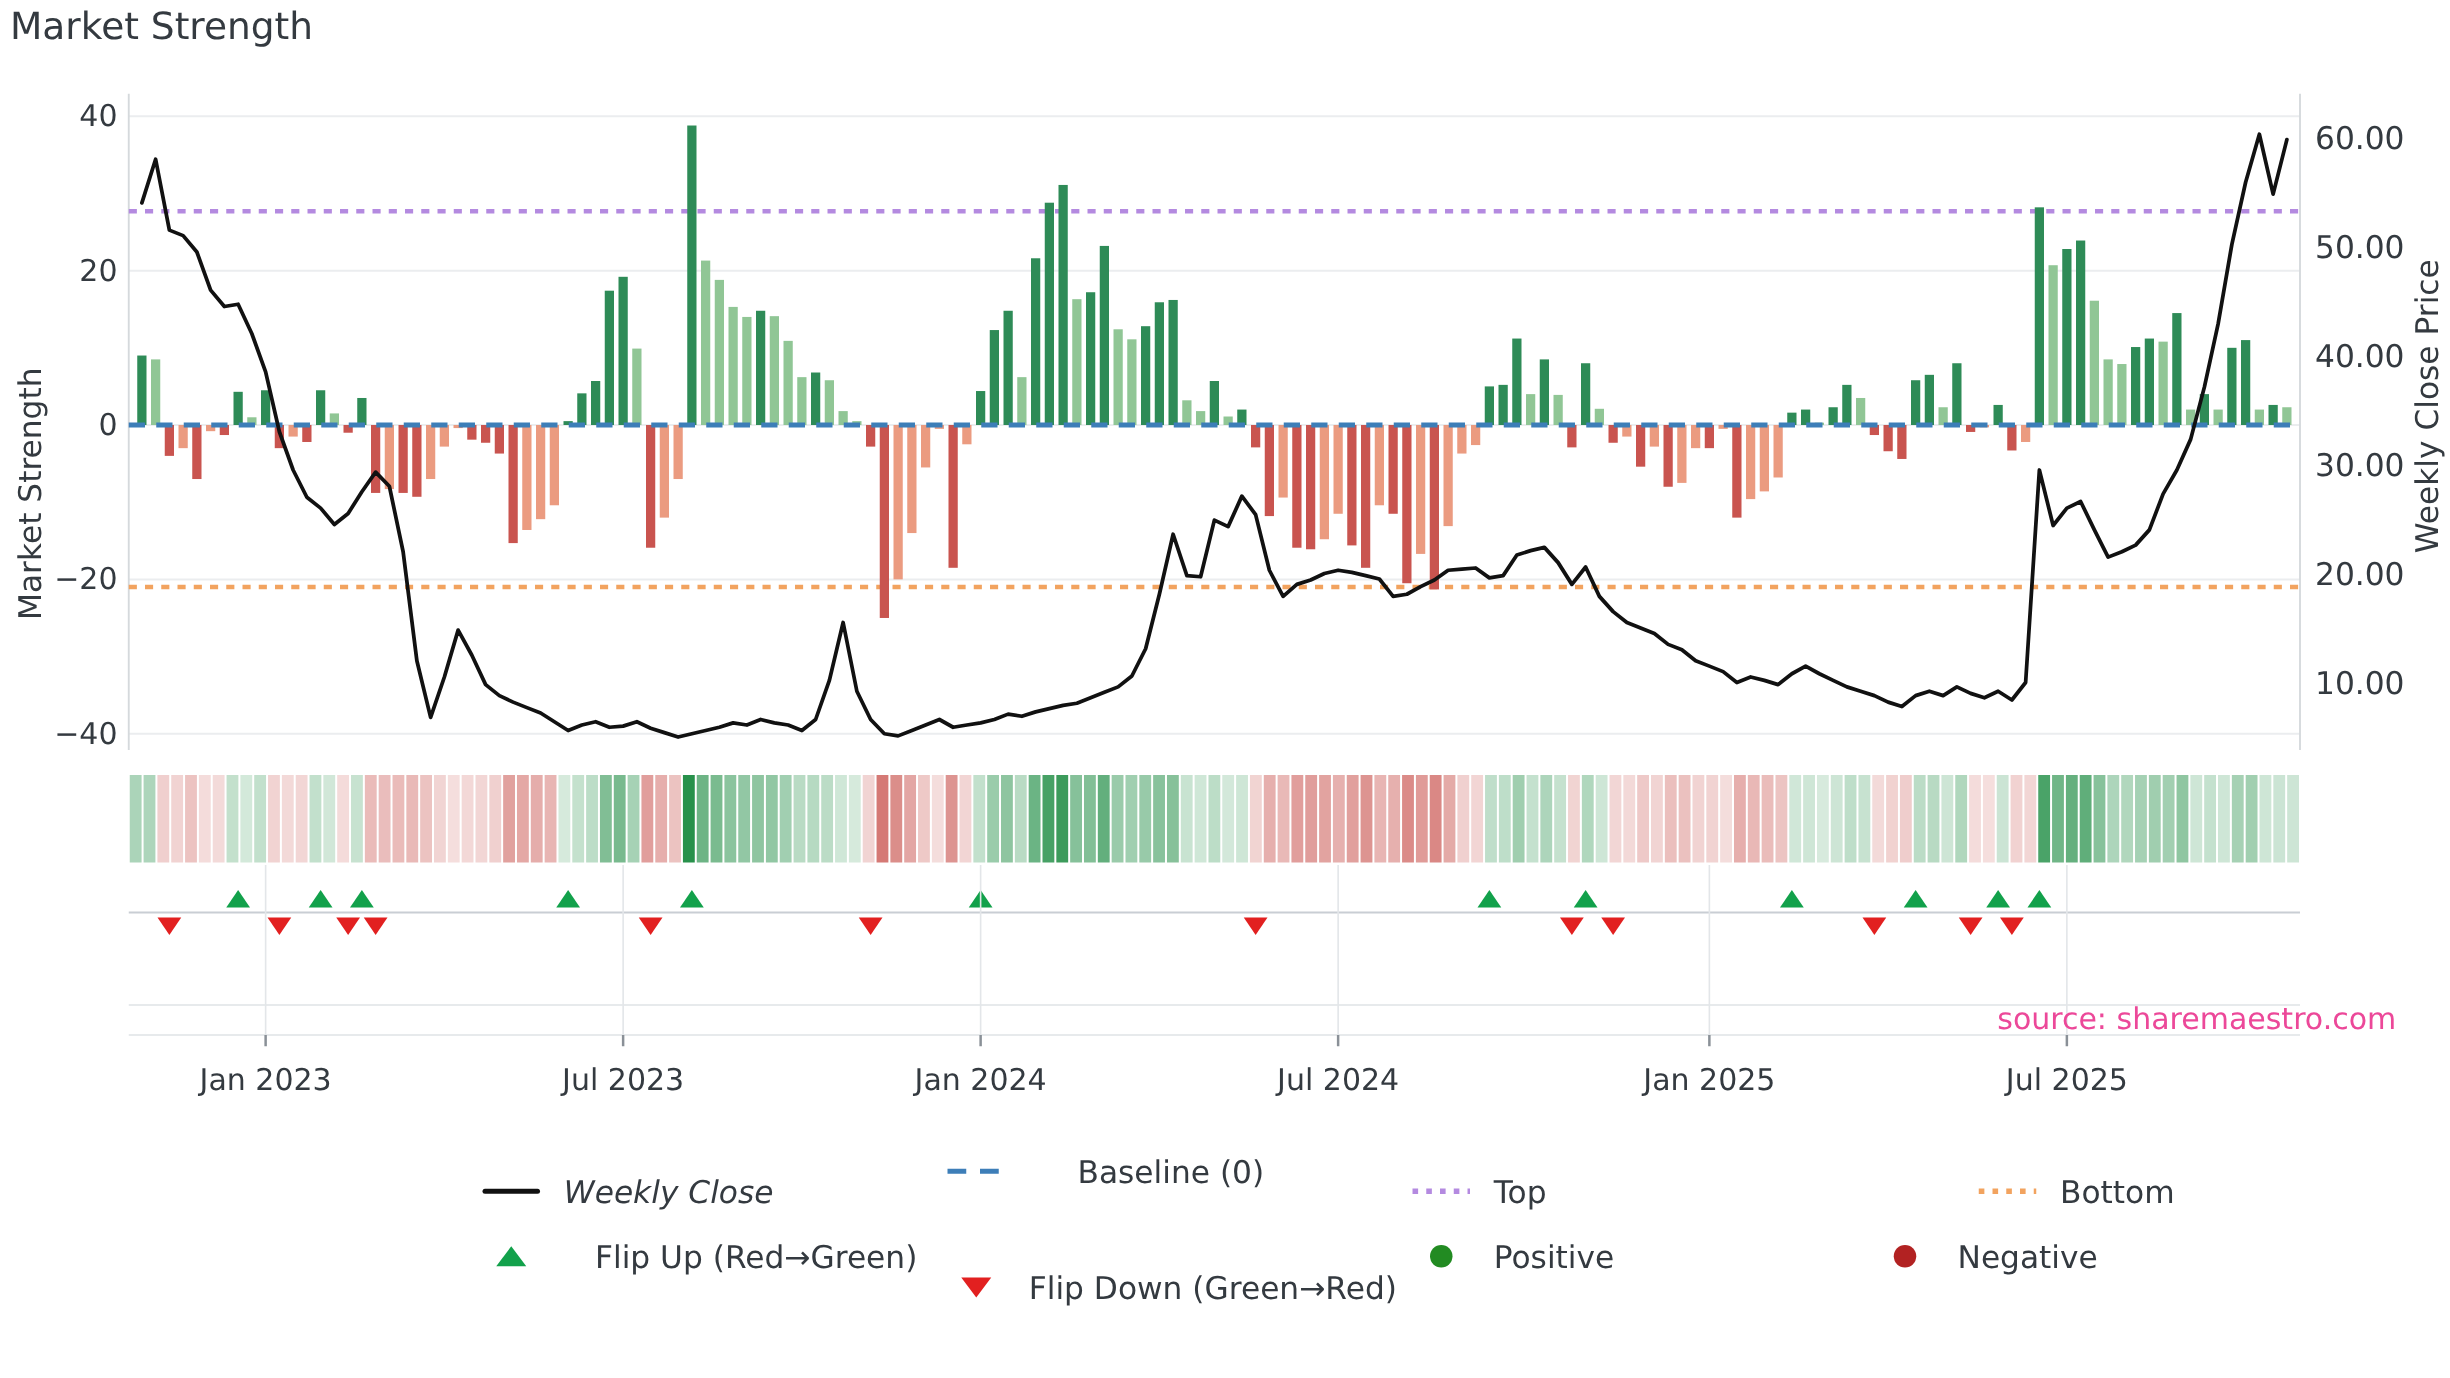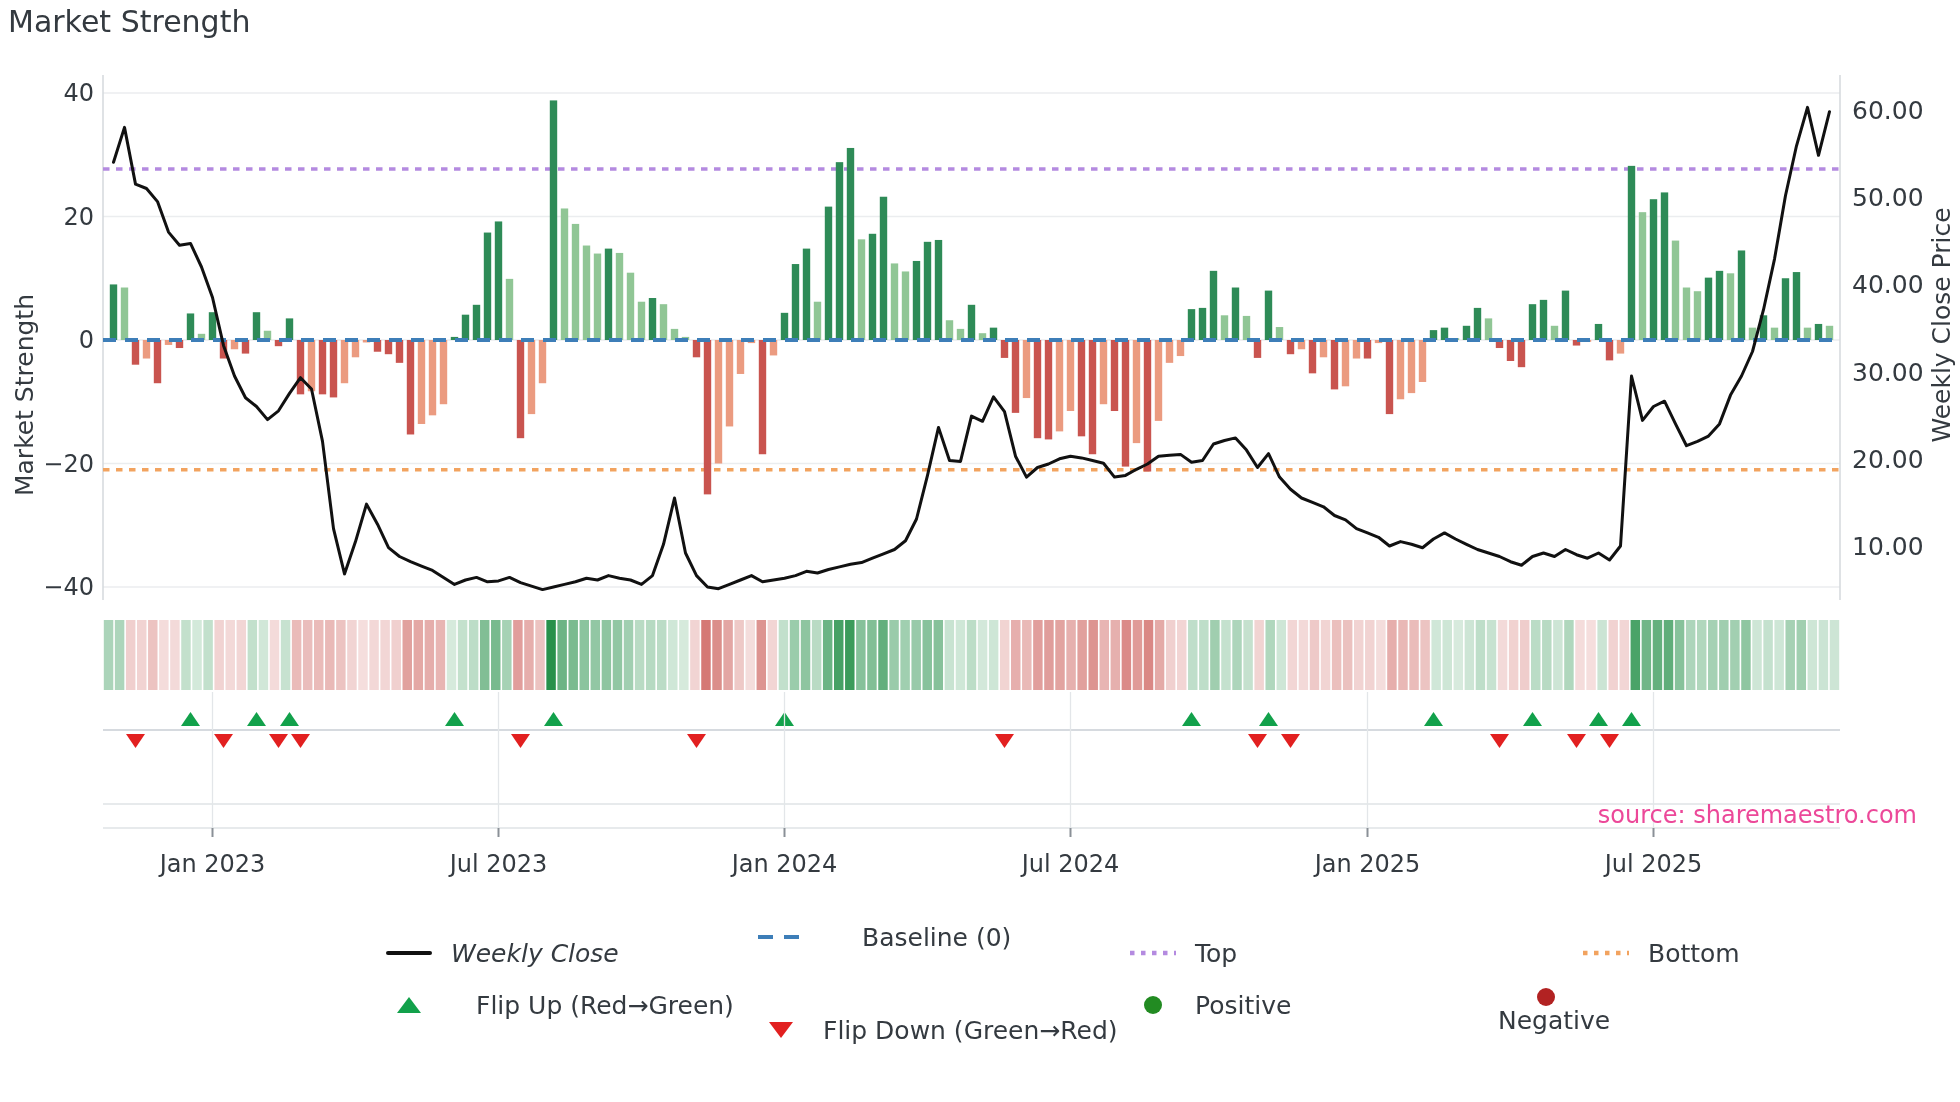--- a/index.html
+++ b/index.html
@@ -456,18 +456,18 @@
       <span class="tri-down"></span>
     </span>
   <span class="lbl">Flip Down (Green→Red)</span>
 </div>
 <div class="legend-item" style="left:1127px;top:988px;">
   <span class="swatch">
       <span class="dot dot-green"></span>
     </span>
   <span class="lbl">Positive</span>
 </div>
-<div class="legend-item" style="left:1498px;top:988px;flex-direction:column;">
+<div class="legend-item" style="left:1498px;top:988px;">
   <span class="swatch">
       <span class="dot dot-darkred"></span>
     </span>
   <span class="lbl">Negative</span>
 </div>
 
 </body></html>

